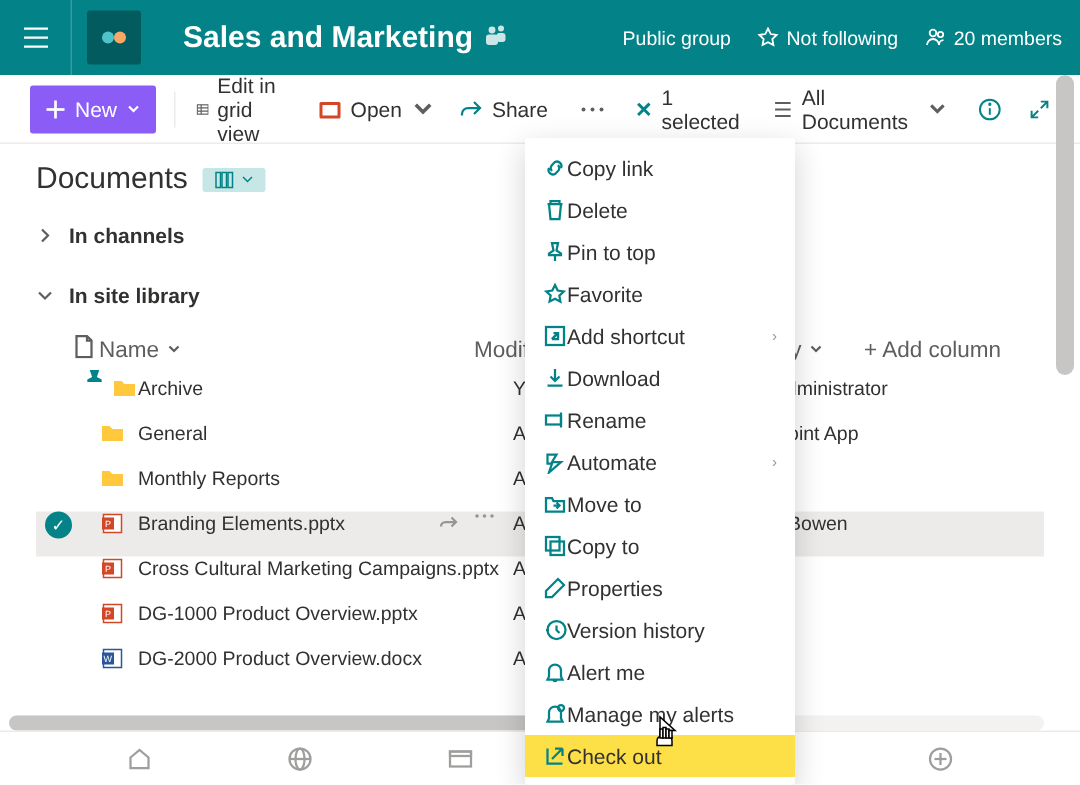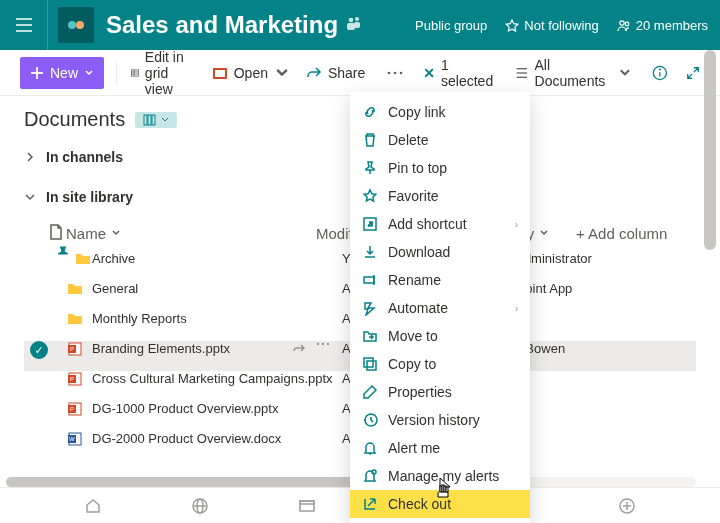--- a/index.html
+++ b/index.html
@@ -1,24 +1,24 @@
 <!DOCTYPE html>
 <html><head>
 <meta charset="utf-8">
 <style>
 *{margin:0;padding:0;box-sizing:border-box;font-family:'Segoe UI',Arial,sans-serif}
 body{width:720px;height:523px;overflow:hidden;background:#fff;position:relative}
 .header{height:50px;background:#038387;display:flex;align-items:center;color:#fff;padding:0 12px 0 0}
 .hamburger{width:48px;display:flex;align-items:center;justify-content:center;height:100%;border-right:1px solid rgba(255,255,255,.2)}
 .hamburger svg{width:18px;height:18px}
 .logo{width:36px;height:36px;background:#025c5f;margin-left:10px;display:flex;align-items:center;justify-content:center;border-radius:2px}
-.site-title{font-size:24px;font-weight:600;margin-left:12px}
+.site-title{font-size:20px;font-weight:600;margin-left:28px}
 .teams-icon{margin-left:8px;opacity:.8}
 .header-right{margin-left:auto;display:flex;align-items:center;gap:18px;font-size:13px}
-.header-right .item{display:flex;align-items:flex-end;gap:5px;cursor:pointer}
+.header-right .item{display:flex;align-items:flex-start;gap:5px;cursor:pointer}
 .toolbar{height:46px;display:flex;align-items:center;padding:10px 20px;gap:12px;border-bottom:1px solid #edebe9;font-size:14px;color:#323130}
 .new-btn{background:#8b5cf6;color:#fff;height:32px;padding:0 10px;display:flex;align-items:center;gap:6px;border-radius:2px;font-size:14px;cursor:pointer}
 .tool-item{display:flex;align-items:center;gap:6px;cursor:pointer;padding:4px 2px;color:#323130}
 .tool-item svg,.tool-item .ic{width:16px;height:16px}
 .toolbar-right{margin-left:auto;display:flex;align-items:center;gap:18px}
 .sel-count{color:#323130;display:flex;align-items:center;gap:6px}
 .sel-count .x{color:#038387;font-weight:600}
 .content{padding:12px 24px 0;position:relative;height:400px;overflow:hidden}
 .section-title{font-size:20px;color:#323130;display:flex;align-items:center;gap:10px;margin-bottom:18px}
 .tile-btn{background:#c7e6e6;padding:2px 8px;border-radius:2px;font-size:13px;display:flex;align-items:center;gap:4px}
@@ -31,21 +31,21 @@
 .col-name{flex:0 0 250px;display:flex;align-items:center;gap:6px}
 .col-mod{flex:0 0 140px;display:flex;align-items:center;gap:6px}
 .col-by{flex:0 0 120px;display:flex;align-items:center;gap:6px}
 .col-add{flex:0 0 120px;color:#605e5c}
 .row{display:flex;align-items:flex-start;height:30px}
 .row.selected{background:#edebe9}
 .row .col-ico svg,.row .col-ico .fi{width:16px;height:16px}
 .check{width:18px;height:18px;border-radius:50%;background:#038387;display:flex;align-items:center;justify-content:center;color:#fff;font-size:11px;margin-left:6px}
 .row-actions{display:flex;gap:10px;margin-left:auto;margin-right:12px;opacity:.6}
 .ctx-menu{position:absolute;left:350px;top:92px;width:180px;background:#fff;box-shadow:0 6px 20px rgba(0,0,0,.18);border-radius:2px;padding:6px 0;z-index:10}
-.ctx-item{display:flex;align-items:center;gap:10px;padding:6px 12px;font-size:14px;color:#323130;cursor:pointer}
+.ctx-item{display:flex;align-items:center;padding:6px 12px;font-size:14px;color:#323130;cursor:pointer}
 .ctx-item.hover{background:#fde047}
 .ctx-item svg{width:16px;height:16px;flex-shrink:0}
 .ctx-item .sub{margin-left:auto;opacity:.5;font-size:10px}
 .cursor{position:absolute;left:434px;top:476px;z-index:20}
 .bottom-nav{position:absolute;bottom:0;left:0;right:0;height:36px;border-top:1px solid #edebe9;display:flex;align-items:center;justify-content:space-around;padding:0 40px}
 .bottom-nav svg{width:18px;height:18px;opacity:.6;cursor:pointer}
 .hscroll{position:absolute;bottom:36px;left:6px;right:24px;height:10px;background:#f3f2f1;border-radius:5px}
 .hscroll .thumb{height:100%;width:62%;background:#c8c6c4;border-radius:5px}
 .vscroll{position:absolute;right:4px;top:50px;width:12px;height:200px;background:#c8c6c4;border-radius:6px}
 .folder{fill:#ffc83d}

